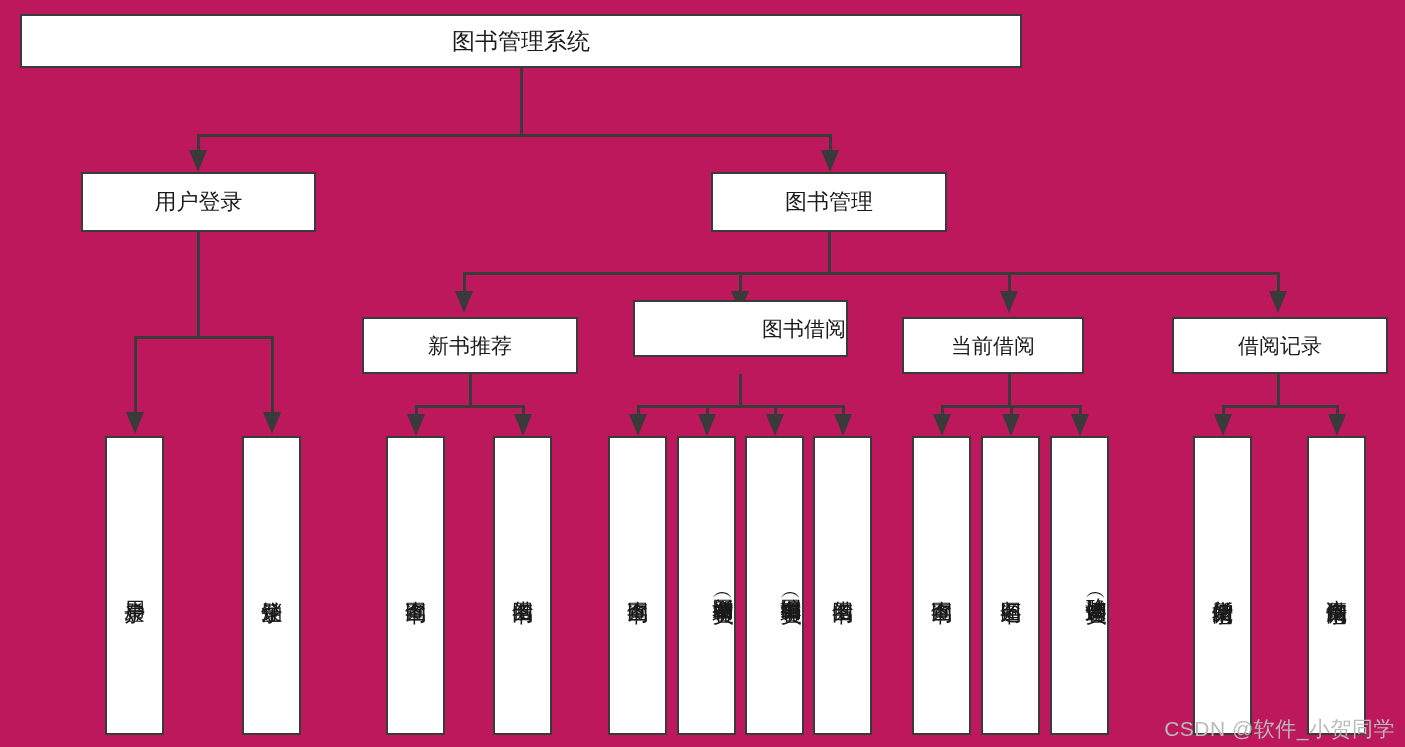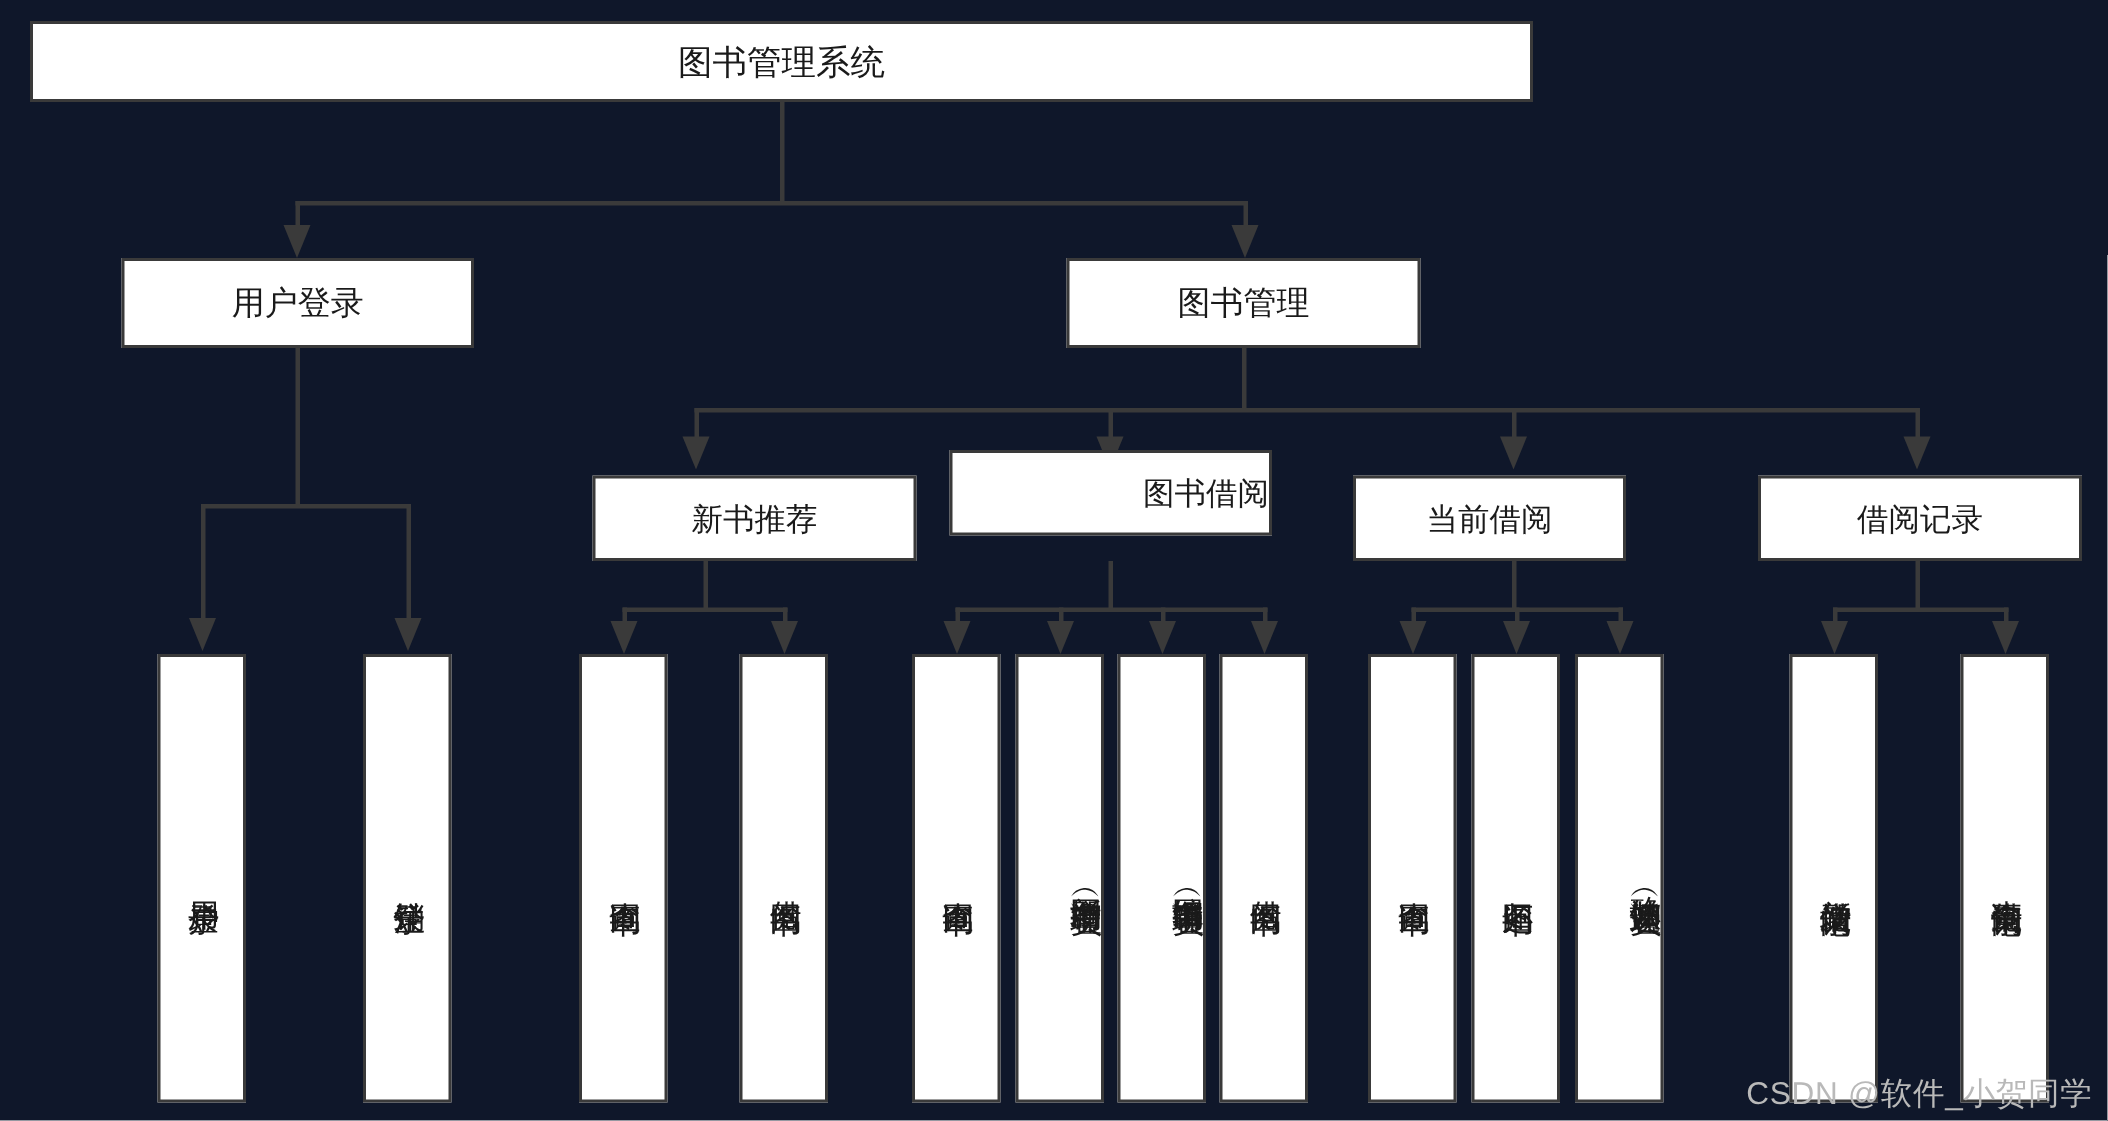--- a/index.html
+++ b/index.html
@@ -7,21 +7,21 @@
     padding: 0;
     background: #ffffff;
   }
   body {
     font-family: "Liberation Sans", "DejaVu Sans", sans-serif;
   }
   #canvas {
     position: relative;
     width: 1405px;
     height: 747px;
-    background: #0f172a;
+    background: #be185d;
     overflow: hidden;
   }
   
   .node {
     position: absolute;
     box-sizing: border-box;
     background: #ffffff;
     border: 2px solid #3a3a3a;
     display: flex;
     align-items: center;
@@ -117,21 +117,21 @@
   <div class="hline" style="left:463px; top:272px; width:815px;"></div>
   <div class="vline" style="left:463px; top:272px; height:22px;"></div>
   <div class="arrow" style="left:455px; top:291px;"></div>
   <div class="vline" style="left:739px; top:272px; height:22px;"></div>
   <div class="arrow" style="left:731px; top:291px;"></div>
   <div class="vline" style="left:1008px; top:272px; height:22px;"></div>
   <div class="arrow" style="left:1000px; top:291px;"></div>
   <div class="vline" style="left:1277px; top:272px; height:22px;"></div>
   <div class="arrow" style="left:1269px; top:291px;"></div>
 
-  <div class="node lvl3" style="left:362px; top:317px; width:216px; height:57px;margin-left:33px;">
+  <div class="node lvl3" style="left:362px; top:317px; width:216px; height:57px;">
     <span>新书推荐</span>
   </div>
   <div class="node lvl3" style="left:633px; top:300px; width:215px; height:57px;justify-content:flex-end;">
     <span>图书借阅</span>
   </div>
   <div class="node lvl3" style="left:902px; top:317px; width:182px; height:57px;">
     <span>当前借阅</span>
   </div>
   <div class="node lvl3" style="left:1172px; top:317px; width:216px; height:57px;font-family:Liberation Serif, serif;">
     <span>借阅记录</span>

